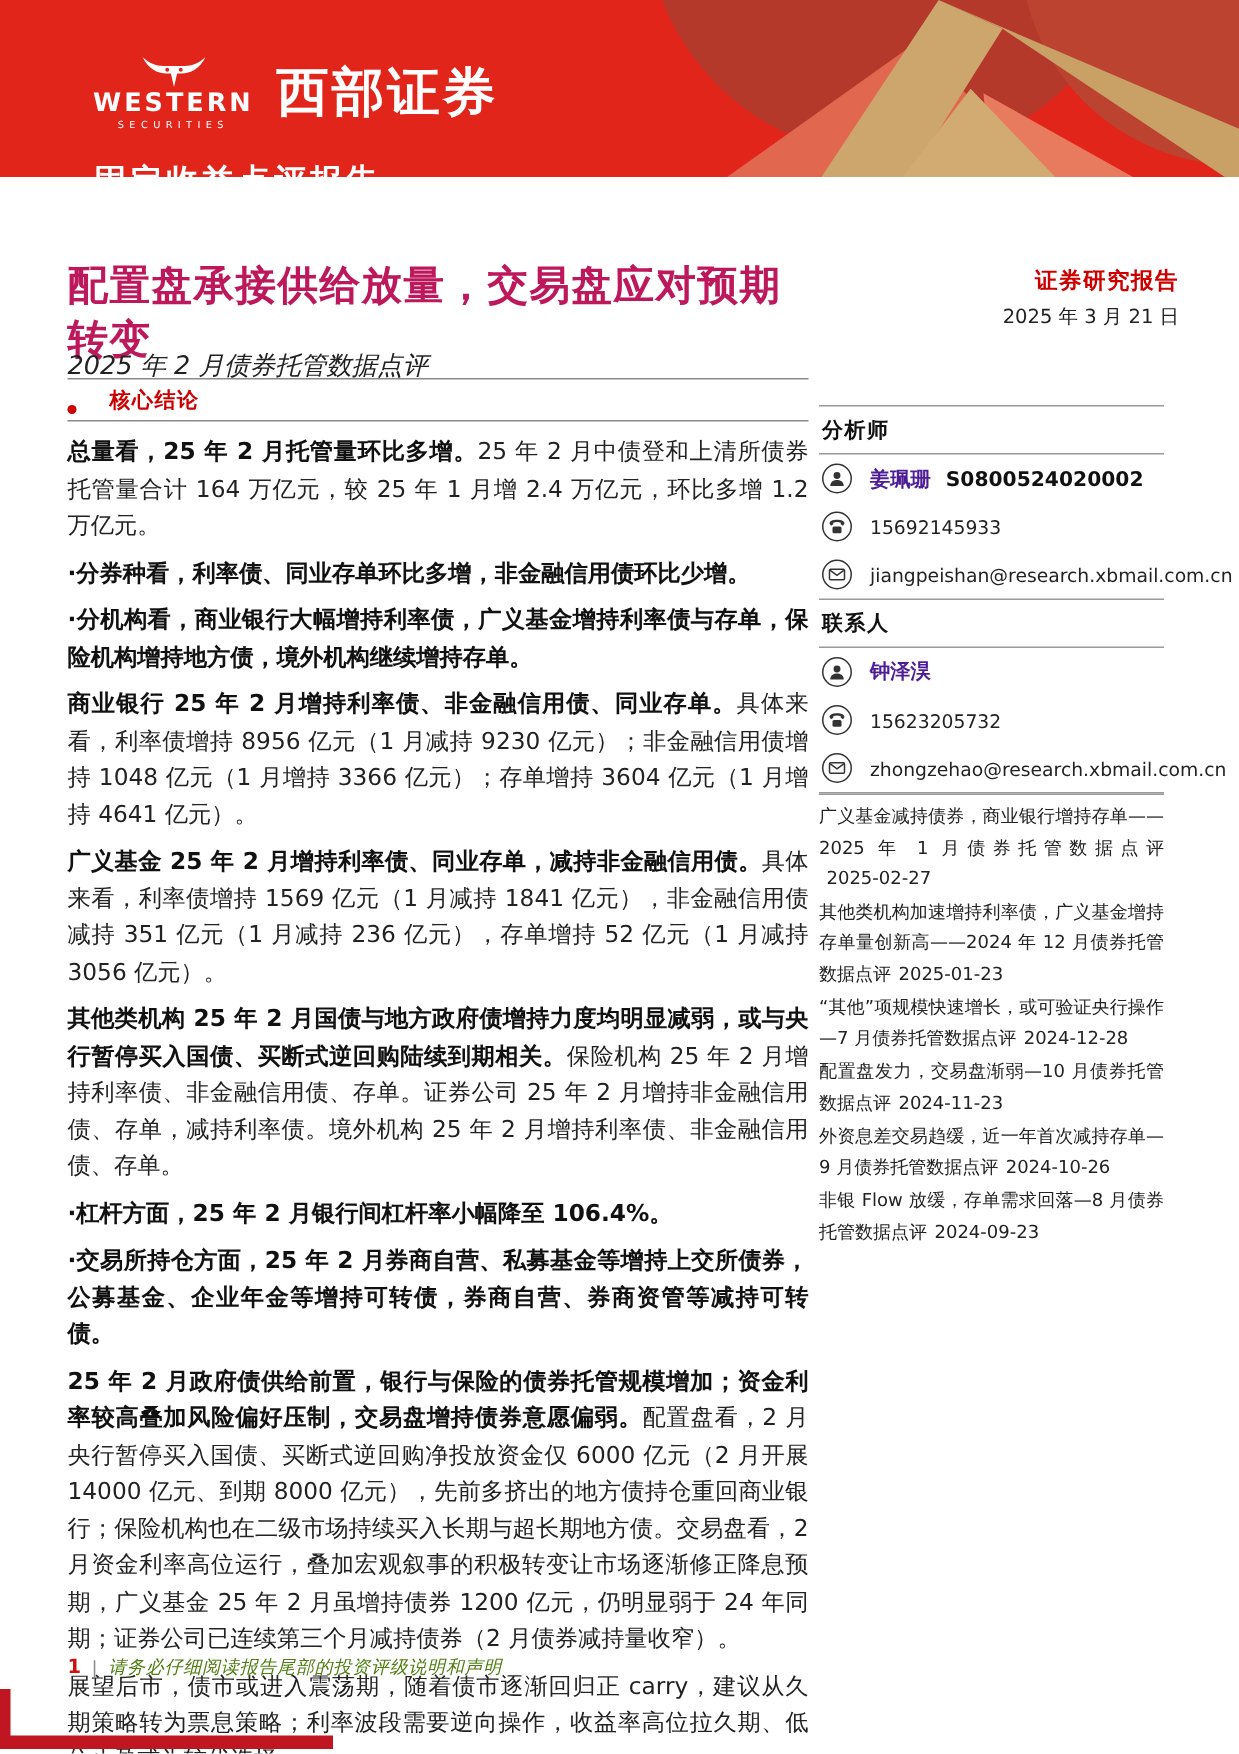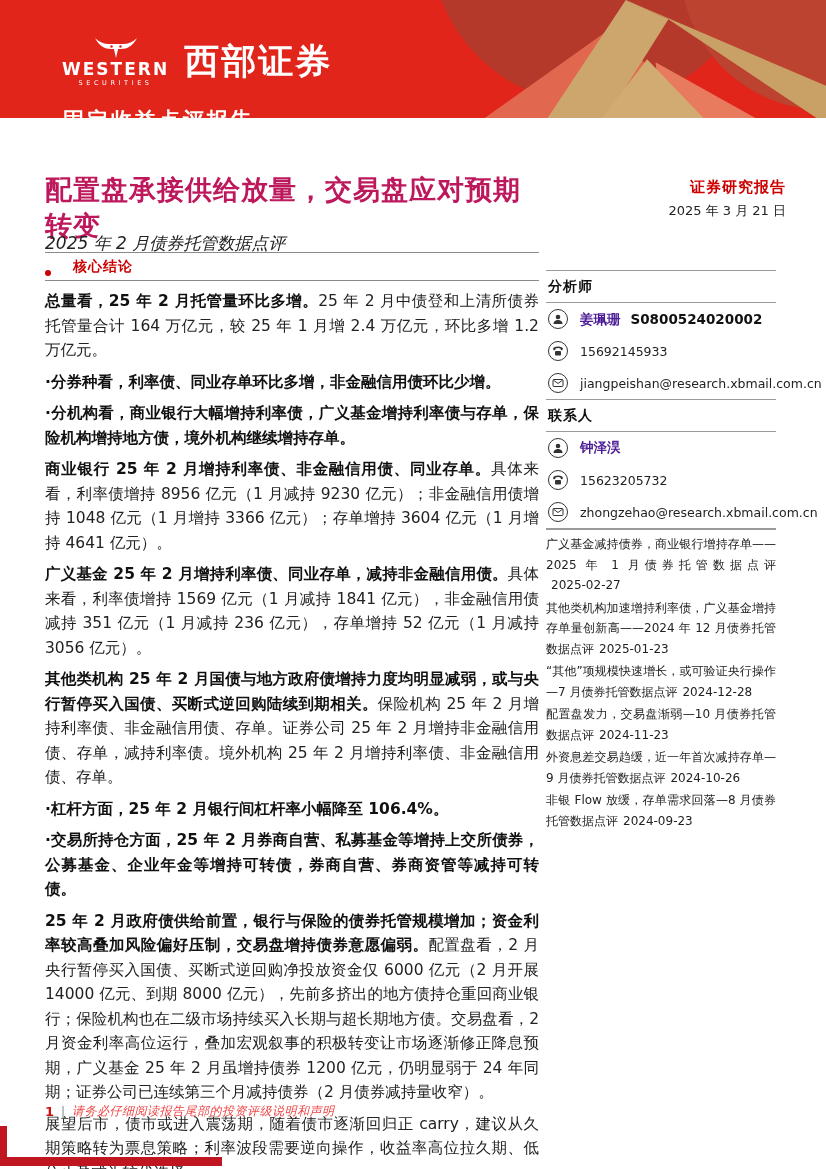--- a/index.html
+++ b/index.html
@@ -51,21 +51,21 @@
   .sb-name { font-size:13.5px; font-weight:bold; color:#4c1d95; }
   .sb-code { font-size:13.5px; font-weight:bold; color:#111; margin-left:10px; }
   .sb-text { font-size:12.5px; color:#222; }
   .related { padding-top:4px; }
   .rel-item { font-size:12px; line-height:20.5px; color:#222; text-align:justify; margin-bottom:2px; cursor:pointer; }
   .rel-date { white-space:nowrap; margin-left:5px; }
   
   .footer { position:absolute; left:45px; top:1103px; display:flex; align-items:center; gap:7px; }
   .page-num { color:#cc1111; font-weight:bold; font-size:13px; }
   .foot-sep { color:#888; font-size:12px; }
-  .disclaimer { color:#ef4444; font-size:12px; font-style:italic; letter-spacing:0.5px; }
+  .disclaimer { color:#4d7c0f; font-size:12px; font-style:italic; letter-spacing:0.5px; }
   .corner-v { position:absolute; left:0; top:1126px; width:7px; height:40px; background:#c01622; }
   .corner-h { position:absolute; left:0; top:1157px; width:222px; height:9px; background:#c01622; }
 </style>
 </head>
 <body>
 
 <div class="header">
   <div class="dec">
     <div class="dec-ellipse-a"></div>
     <div class="dec-ellipse-b"></div>

